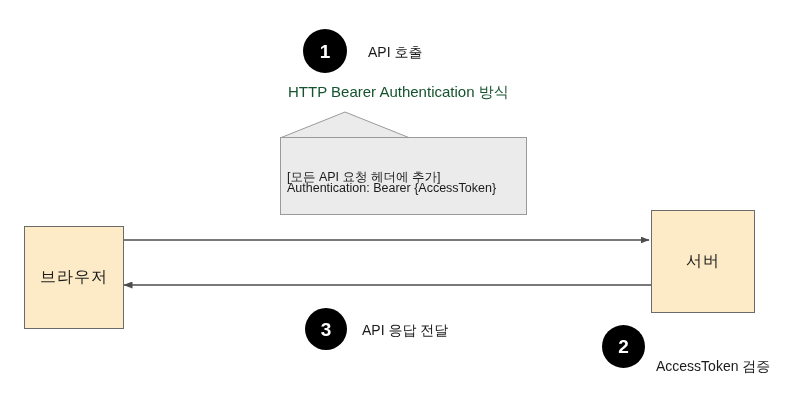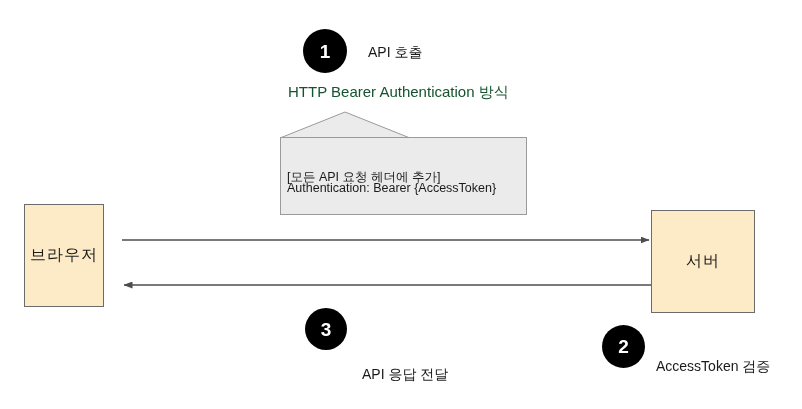--- a/index.html
+++ b/index.html
@@ -41,21 +41,21 @@
   .circle-2 { left: 602px; top: 325px; width: 43px; height: 43px; }
 
   
   .step-label {
     font-size: 14px;
     color: #1a1a1a;
     white-space: nowrap;
     line-height: 1;
   }
   .label-1 { left: 368px; top: 45px; }
-  .label-3 { left: 362px; top: 323px; margin-top: 44px; }
+  .label-3 { left: 362px; top: 323px; }
   .label-2 { left: 656px; top: 359px; }
 
   .subtitle {
     left: 288px;
     top: 84px;
     font-size: 15px;
     color: #14532d;
     white-space: nowrap;
     line-height: 1;
   }
@@ -91,21 +91,21 @@
     background: #fdebc8;
     border: 1px solid #6b6b6b;
     box-sizing: border-box;
     display: flex;
     align-items: center;
     justify-content: center;
     font-size: 16px;
     color: #1a1a1a;
     letter-spacing: 1px;
   }
-  .browser-box { left: 24px;  top: 204px; width: 80px; height: 103px; }
+  .browser-box { left: 24px;  top: 226px; width: 100px; height: 103px; }
   .server-box  { left: 651px; top: 210px; width: 104px; height: 103px; }
 
   
   #connectors {
     left: 0; top: 0;
     width: 802px;
     height: 409px;
     pointer-events: none;
   }
 </style>

